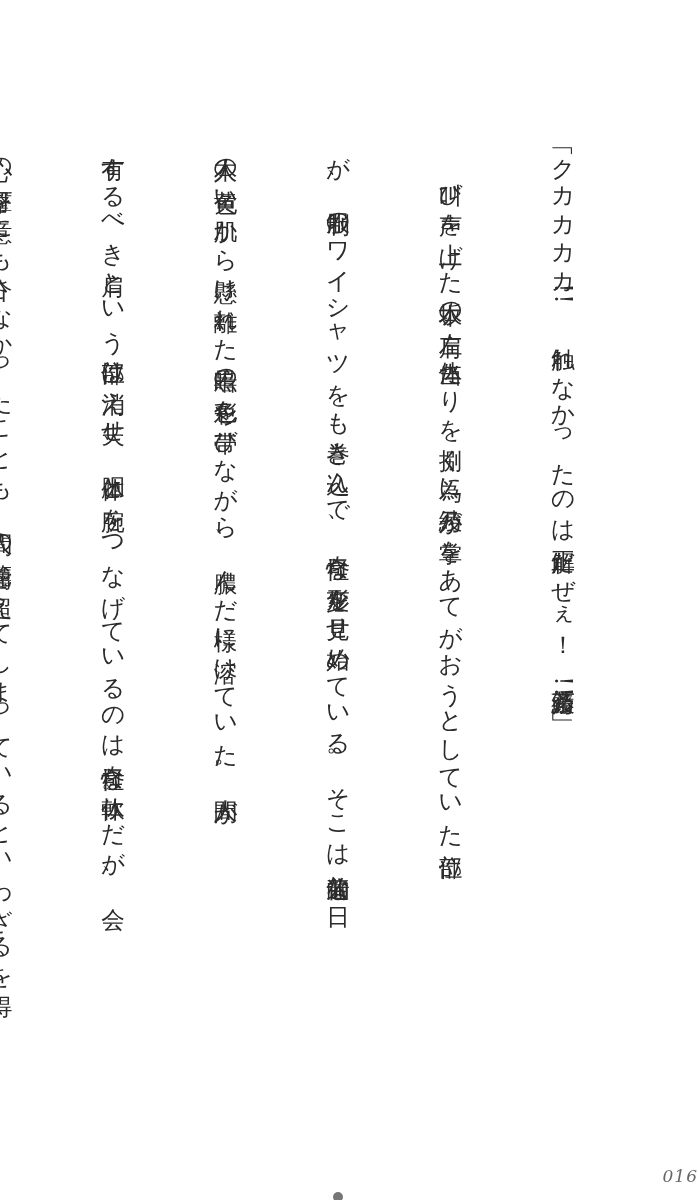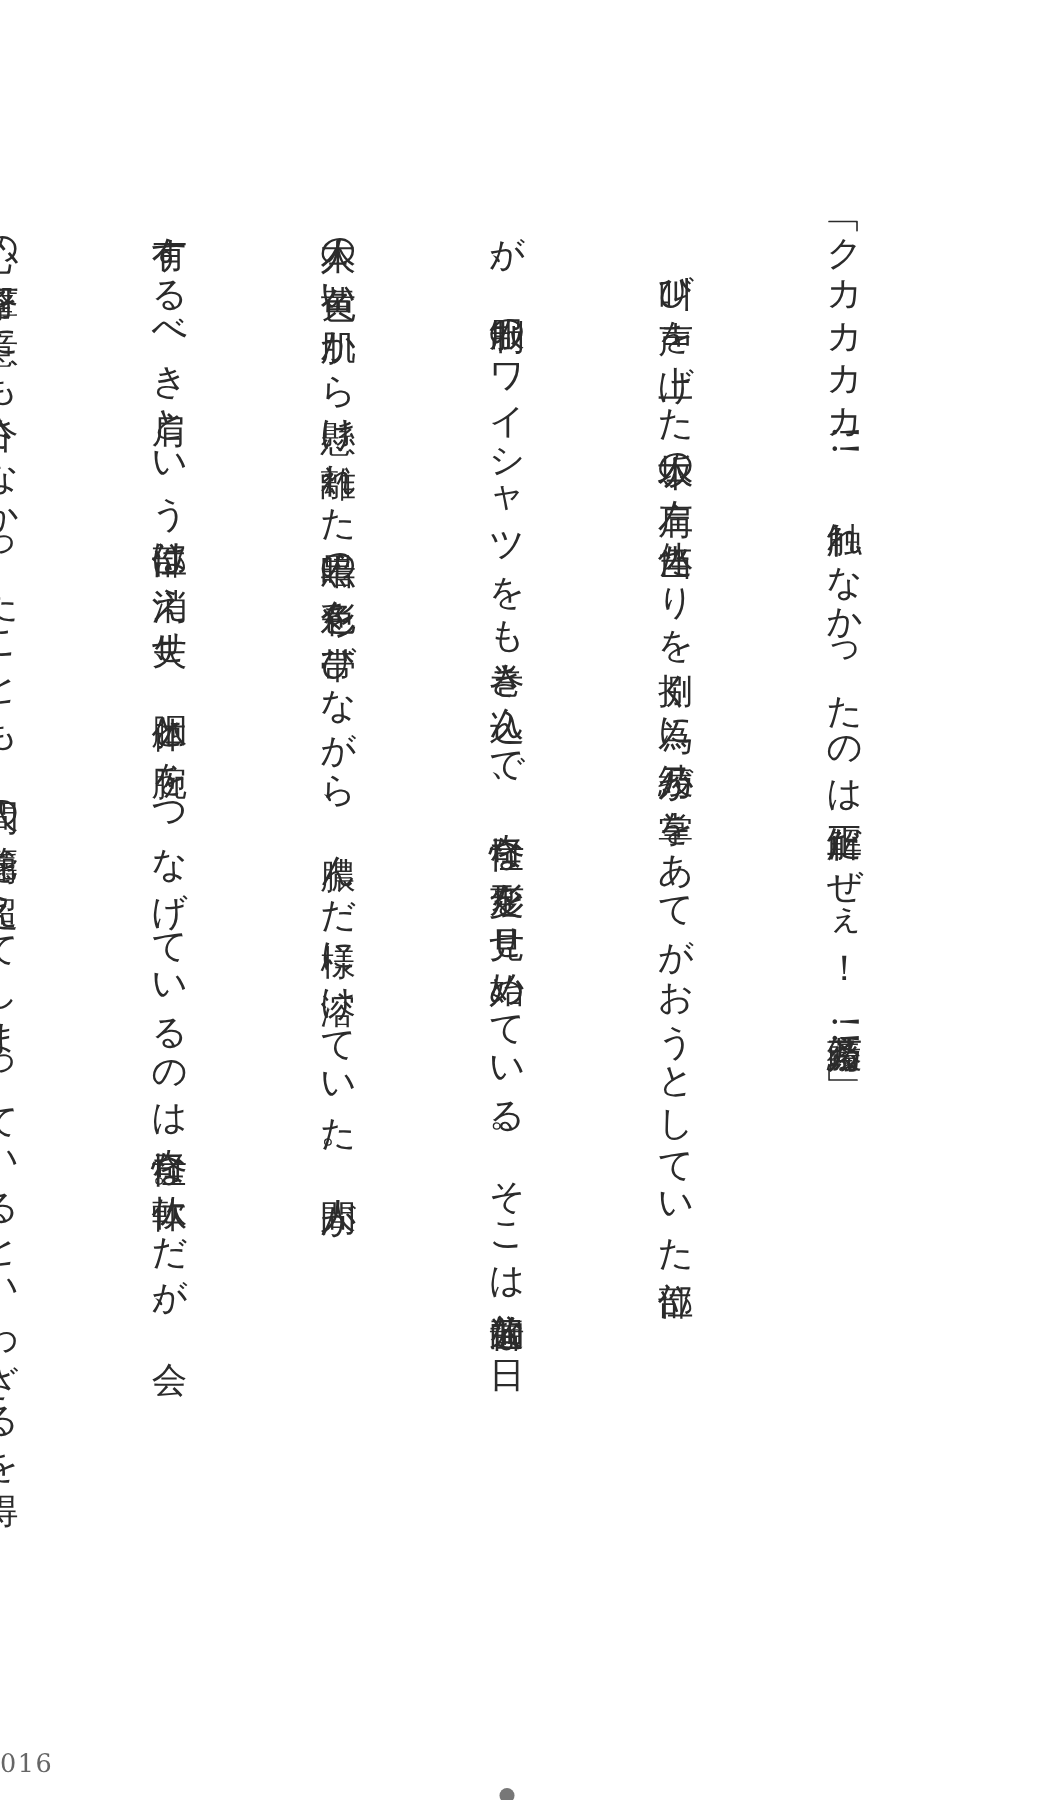--- a/index.html
+++ b/index.html
@@ -35,25 +35,26 @@
     color: #2b2b2b;
   }
   .line {
     display: block;
   }
   .page-number {
     position: absolute;
     top: 1166px;
     left: 0;
     width: 698px;
-    text-align: left;
+    text-align: right;
     font-family: "DejaVu Serif", "Liberation Serif", serif;
     font-size: 17px;
     color: #666;
     letter-spacing: 1px;
+    font-style: italic;
   }
   .page-dot {
     position: absolute;
     top: 1192px;
     left: 333px;
     width: 10px;
     height: 10px;
     border-radius: 50%;
     background: #777;
   }

